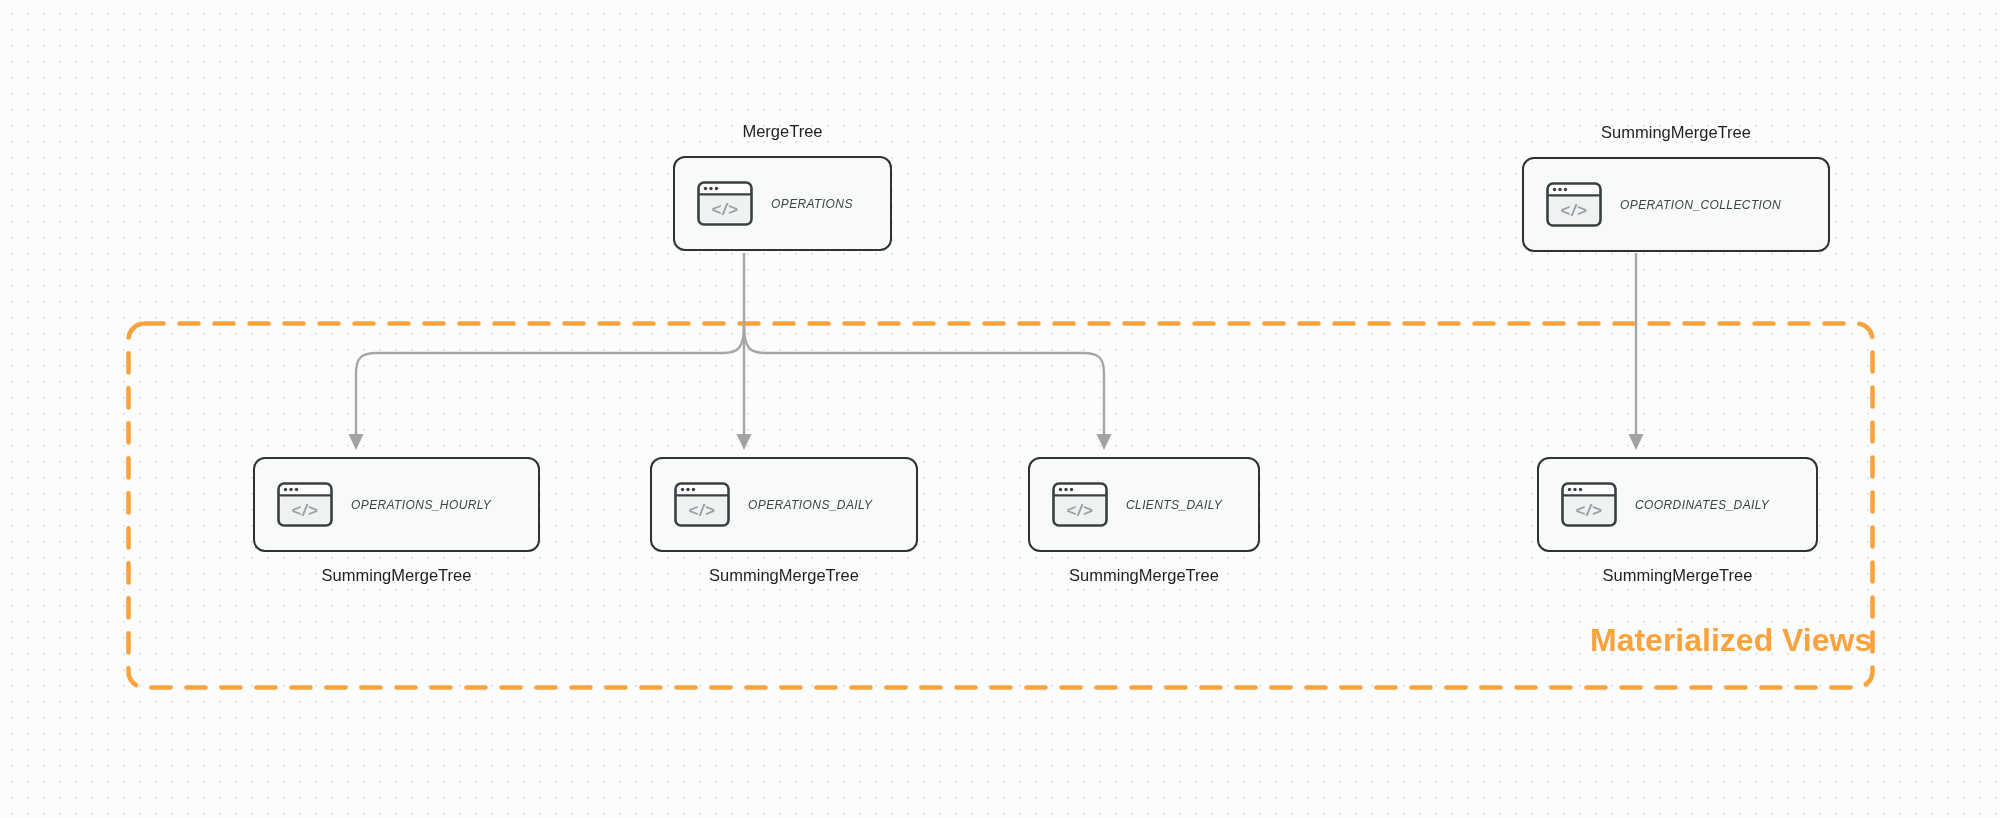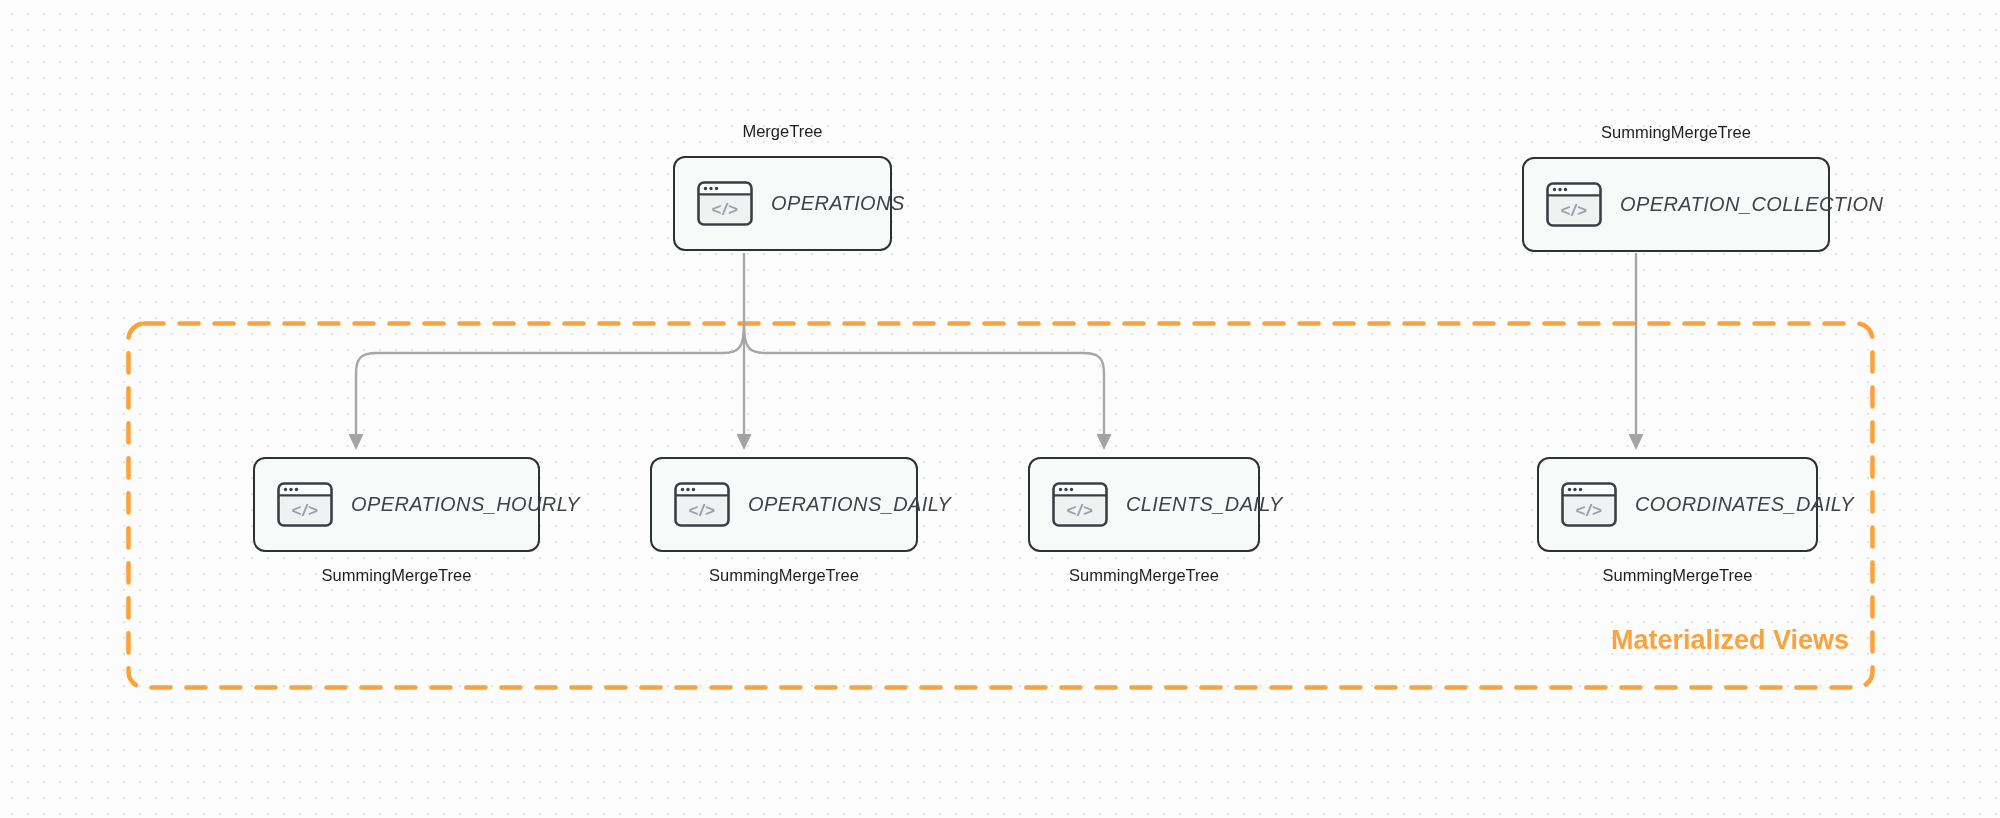--- a/index.html
+++ b/index.html
@@ -37,21 +37,21 @@
     border: 2.6px solid #2e3235;
     border-radius: 12px;
     display: flex;
     align-items: center;
     padding-left: 22px;
     gap: 18px;
     box-sizing: border-box;
   }
   .node-title {
     font-style: italic;
-    font-size: 20px;
+    font-size: 12px;
     font-weight: 500;
     letter-spacing: 0.4px;
     color: #3f4246;
     white-space: nowrap;
   }
   .node-top-label, .node-bottom-label {
     position: absolute;
     left: 0;
     width: 100%;
     text-align: center;
@@ -62,21 +62,21 @@
   }
   .node-top-label { top: -37px; line-height: 25px; }
   .node-bottom-label { top: 100%; margin-top: 11px; line-height: 25px; }
   .win-icon { flex: 0 0 auto; display: block; }
   .group-label {
     position: absolute;
     left: 1590px;
     top: 623px;
     width: 280px;
     text-align: center;
-    font-size: 27px;
+    font-size: 32px;
     font-weight: 600;
     line-height: 34px;
     color: #f8a33d;
     z-index: 2;
     white-space: nowrap;
   }
 </style>
 </head>
 <body>
 

